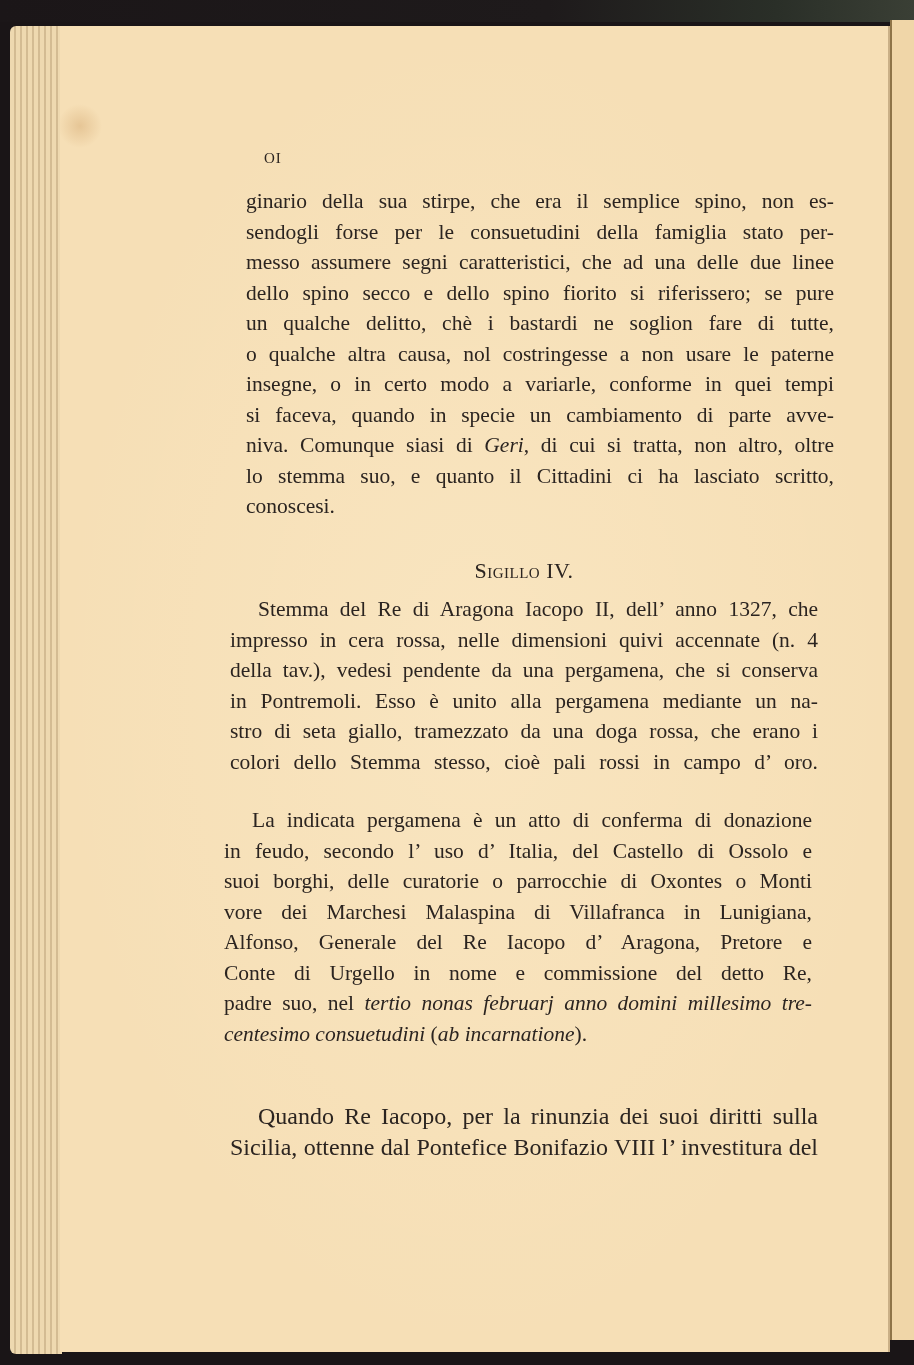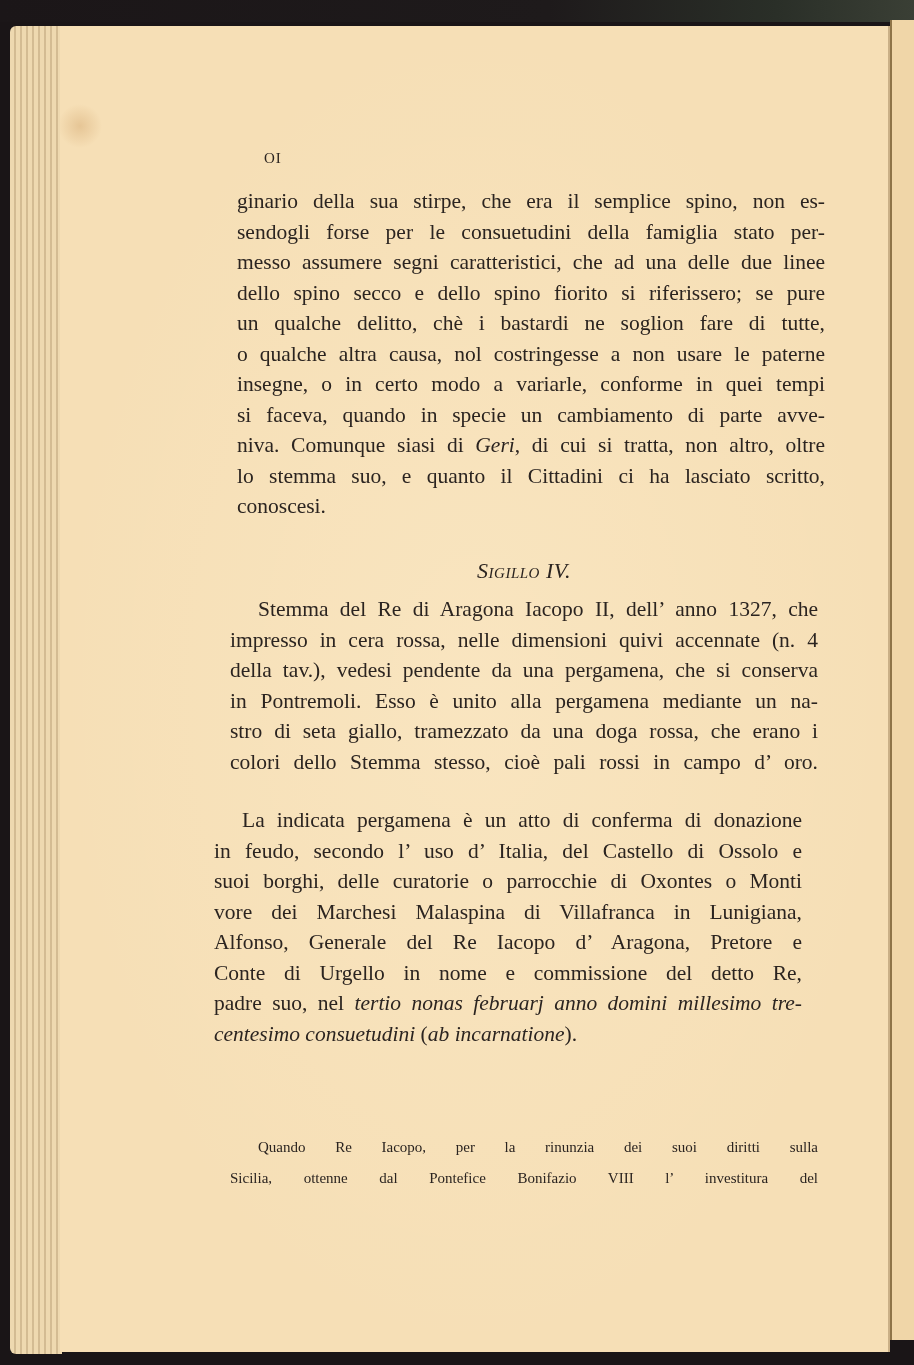--- a/index.html
+++ b/index.html
@@ -82,25 +82,25 @@
       display: block;
       text-align: center;
       font-variant: small-caps;
       font-size: 22px;
       letter-spacing: 0.5px;
       margin-top: 20px;
       height: 30px;
       line-height: 30px;
       color: #2b2420;
     }
-    .para1 { position: absolute; top: 186px; left: 237px; width: 588px; font-size: 21.5px; color:#2b2420; }
-    .sect  { position: absolute; top: 536px; left: 230px; width: 588px; color:#2b2420;font-style:italic; }
+    .para1 { position: absolute; top: 186px; left: 246px; width: 588px; font-size: 21.5px; color:#2b2420; }
+    .sect  { position: absolute; top: 536px; left: 230px; width: 588px; color:#2b2420; }
     .para2 { position: absolute; top: 594px; left: 230px; width: 588px; font-size: 21.5px; color:#2b2420; }
-    .para3 { position: absolute; top: 805px; left: 214px; width: 588px; font-size: 21.5px; color:#2b2420; }
-    .para4 { position: absolute; top: 1132px; left: 230px; width: 588px; font-size: 15px; color:#2b2420; }
+    .para3 { position: absolute; top: 805px; left: 224px; width: 588px; font-size: 21.5px; color:#2b2420; }
+    .para4 { position: absolute; top: 1101px; left: 230px; width: 588px; font-size: 24px; color:#2b2420; }
     em { font-style: italic; }
   </style>
 </head>
 <body>
 
 <div class="scan-bg"></div>
 <div class="top-strip"></div>
 <div class="page-stack"></div>
 <div class="next-page-edge"></div>
 

